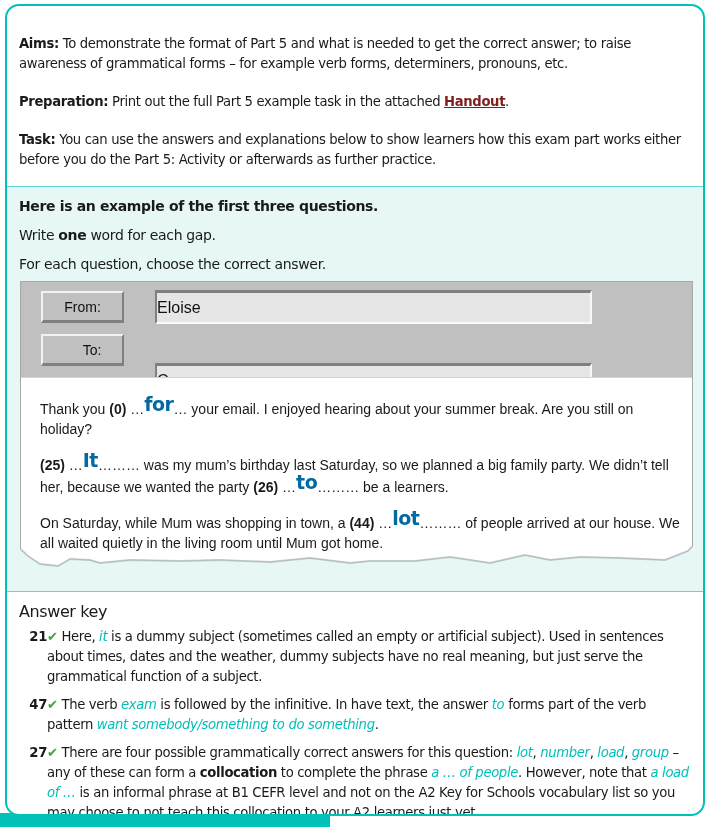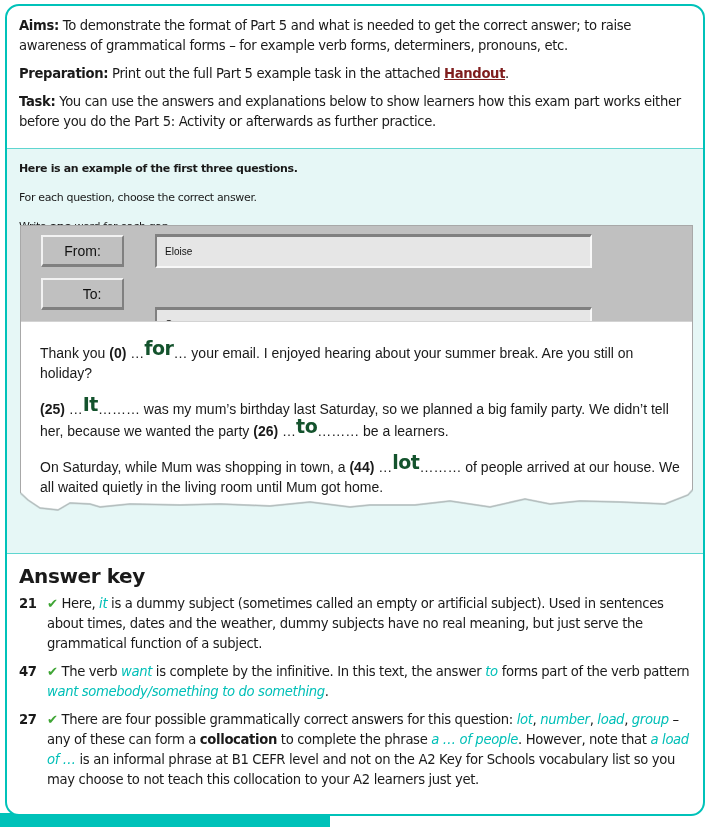--- a/index.html
+++ b/index.html
@@ -67,21 +67,21 @@
       font-size: 20px;
       letter-spacing: -0.3px;
     }
     .intro {
       padding: 10px 12px 8px 12px;
       font-size: 13.2px;
       line-height: 20px;
       letter-spacing: -0.35px;
     }
     .intro p {
-      margin: 0 0 8px 0;
+      margin: 18px 0 8px 0;
     }
     .intro b {
       font-weight: bold;
     }
     .intro .link {
       font-weight: bold;
       text-decoration: underline;
       color: #7f1d1d;
       cursor: pointer;
     }
@@ -89,28 +89,28 @@
       background: #e6f7f6;
       border-top: 1px solid #5fd6d0;
       border-bottom: 1px solid #5fd6d0;
       padding: 10px 12px 0 12px;
       height: 406px;
       box-sizing: border-box;
       position: relative;
     }
     .example p {
       margin: 0 0 10px 0;
-      font-size: 11px;
+      font-size: 14px;
       line-height: 19px;
       letter-spacing: -0.35px;
     }
     .email {
       position: absolute;
       left: 13px;
-      top: 76px;
+      top: 94px;
       width: 673px;
       height: 290px;
     }
     .email-head {
       background: #c0c0c0;
       height: 96px;
       border: 1px solid #a8a8a8;
       border-bottom: none;
       position: relative;
       box-sizing: border-box;
@@ -138,24 +138,23 @@
       left: 134px;
       width: 437px;
       height: 34px;
       background: #e6e6e6;
       border-top: 3px solid #808080;
       border-left: 2px solid #808080;
       border-right: 2px solid #f8f8f8;
       border-bottom: 2px solid #f8f8f8;
       box-sizing: border-box;
       font-family: "Liberation Sans", sans-serif;
-      font-size: 10px;
+      font-size: 16px;
       display: flex;
       align-items: center;
-      padding-left: 8px;
       color: #111;
     }
     .row-from .field-label { top: 9px; }
     .row-from .field-value { top: 8px; }
     .row-to .field-label { top: 52px; padding-left: 19px; }
     .row-to .field-value { top: 51px; margin-top: 30px; }
     .email-body {
       position: absolute;
       left: 0;
       top: 96px;
@@ -178,48 +177,49 @@
       color: #1a1a1a;
     }
     .email-text p {
       margin: 0 0 14px 0;
       font-size: 14px;
       line-height: 20px;
       letter-spacing: 0;
     }
     .email-text .num { font-weight: bold; }
     .answer {
-      color: #14532d;
+      color: #0369a1;
       font-family: "DejaVu Sans", sans-serif;
       font-weight: bold;
       font-size: 19px;
       letter-spacing: -0.5px;
       position: relative;
       top: -3px;
     }
     .answer-key {
       padding: 10px 12px 0 12px;
     }
     .answer-key h2 {
       margin: 0 0 6px 0;
-      font-size: 20px;
-      font-weight: bold;
+      font-size: 16px;
+      font-weight: normal;
       letter-spacing: -0.4px;
     }
     .key-item {
       display: flex;
       font-size: 13.2px;
       line-height: 20px;
       letter-spacing: -0.35px;
       margin-bottom: 8px;
     }
     .key-num {
       width: 28px;
       flex: 0 0 28px;
       font-weight: bold;
+      text-align: right;
     }
     .key-text {
       flex: 1;
     }
     .tick {
       color: #3fa535;
       font-weight: bold;
     }
     .hl {
       color: #00bfb7;
@@ -236,22 +236,22 @@
 
 
   <div class="intro">
     <p><b>Aims:</b><span> To demonstrate the format of Part 5 and what is needed to get the correct answer; to raise awareness of grammatical forms – for example verb forms, determiners, pronouns, etc.</span></p>
     <p><b>Preparation:</b><span> Print out the full Part 5 example task in the attached </span><a class="link">Handout</a><span>.</span></p>
     <p><b>Task:</b><span> You can use the answers and explanations below to show learners how this exam part works either before you do the Part 5: Activity or afterwards as further practice.</span></p>
   </div>
 
   <div class="example">
     <p><b>Here is an example of the first three questions.</b></p>
+    <p><span>Write </span><b>one</b><span> word for each gap.</span></p>
     <p>For each question, choose the correct answer.</p>
-    <p><span>Write </span><b>one</b><span> word for each gap.</span></p>
 
     <div class="email">
       <div class="email-head">
         <div class="row-from">
           <div class="field-label">From:</div>
           <div class="field-value">Eloise</div>
         </div>
         <div class="row-to">
           <div class="field-label">To:</div>
           <div class="field-value">Carmen</div>
@@ -275,21 +275,21 @@
   <div class="answer-key">
     <h2>Answer key</h2>
 
     <div class="key-item">
       <span class="key-num">21</span>
       <span class="key-text"><span class="tick">✔</span><span> Here, </span><span class="hl">it</span><span> is a dummy subject (sometimes called an empty or artificial subject). Used in sentences about times, dates and the weather, dummy subjects have no real meaning, but just serve the grammatical function of a subject.</span></span>
     </div>
 
     <div class="key-item">
       <span class="key-num">47</span>
-      <span class="key-text"><span class="tick">✔</span><span> The verb </span><span class="hl">want</span><span> is complete by the infinitive. In this text, the answer </span><span class="hl">to</span><span> forms part of the verb pattern </span><span class="hl">want somebody/something to do something</span><span>.</span></span>
+      <span class="key-text"><span class="tick">✔</span><span> The verb </span><span class="hl">exam</span><span> is followed by the infinitive. In have text, the answer </span><span class="hl">to</span><span> forms part of the verb pattern </span><span class="hl">want somebody/something to do something</span><span>.</span></span>
     </div>
 
     <div class="key-item">
       <span class="key-num">27</span>
       <span class="key-text"><span class="tick">✔</span><span> There are four possible grammatically correct answers for this question: </span><span class="hl">lot</span><span>, </span><span class="hl">number</span><span>, </span><span class="hl">load</span><span>, </span><span class="hl">group</span><span> – any of these can form a </span><b>collocation</b><span> to complete the phrase </span><span class="hl">a … of people</span><span>. However, note that </span><span class="hl">a load of …</span><span> is an informal phrase at B1 CEFR level and not on the A2 Key for Schools vocabulary list so you may choose to not teach this collocation to your A2 learners just yet.</span></span>
     </div>
   </div>
 
 </div>
 

